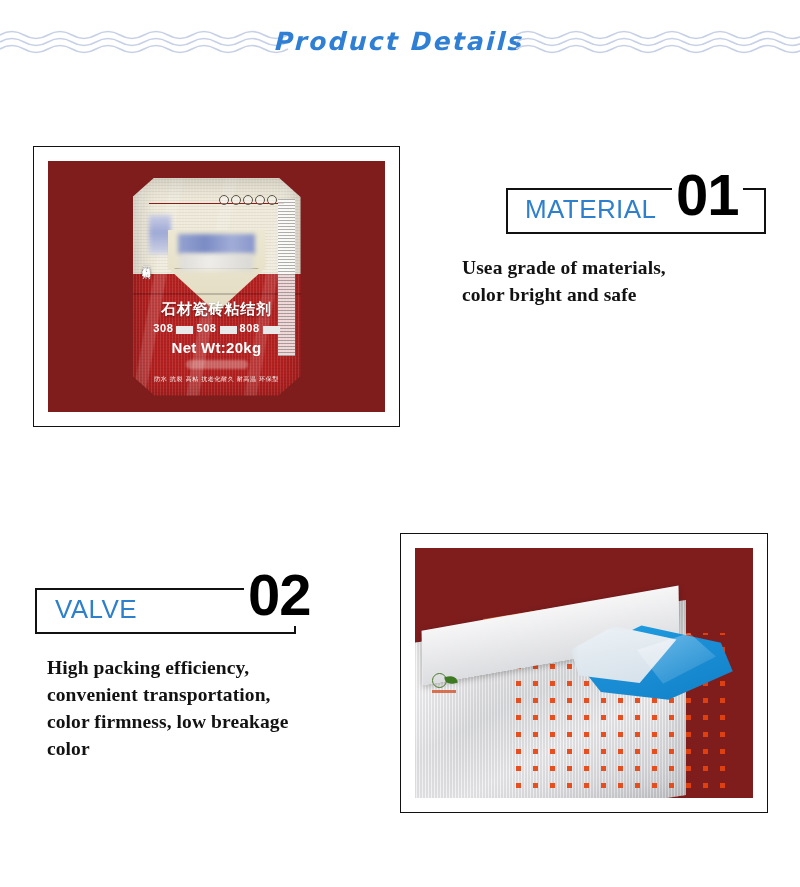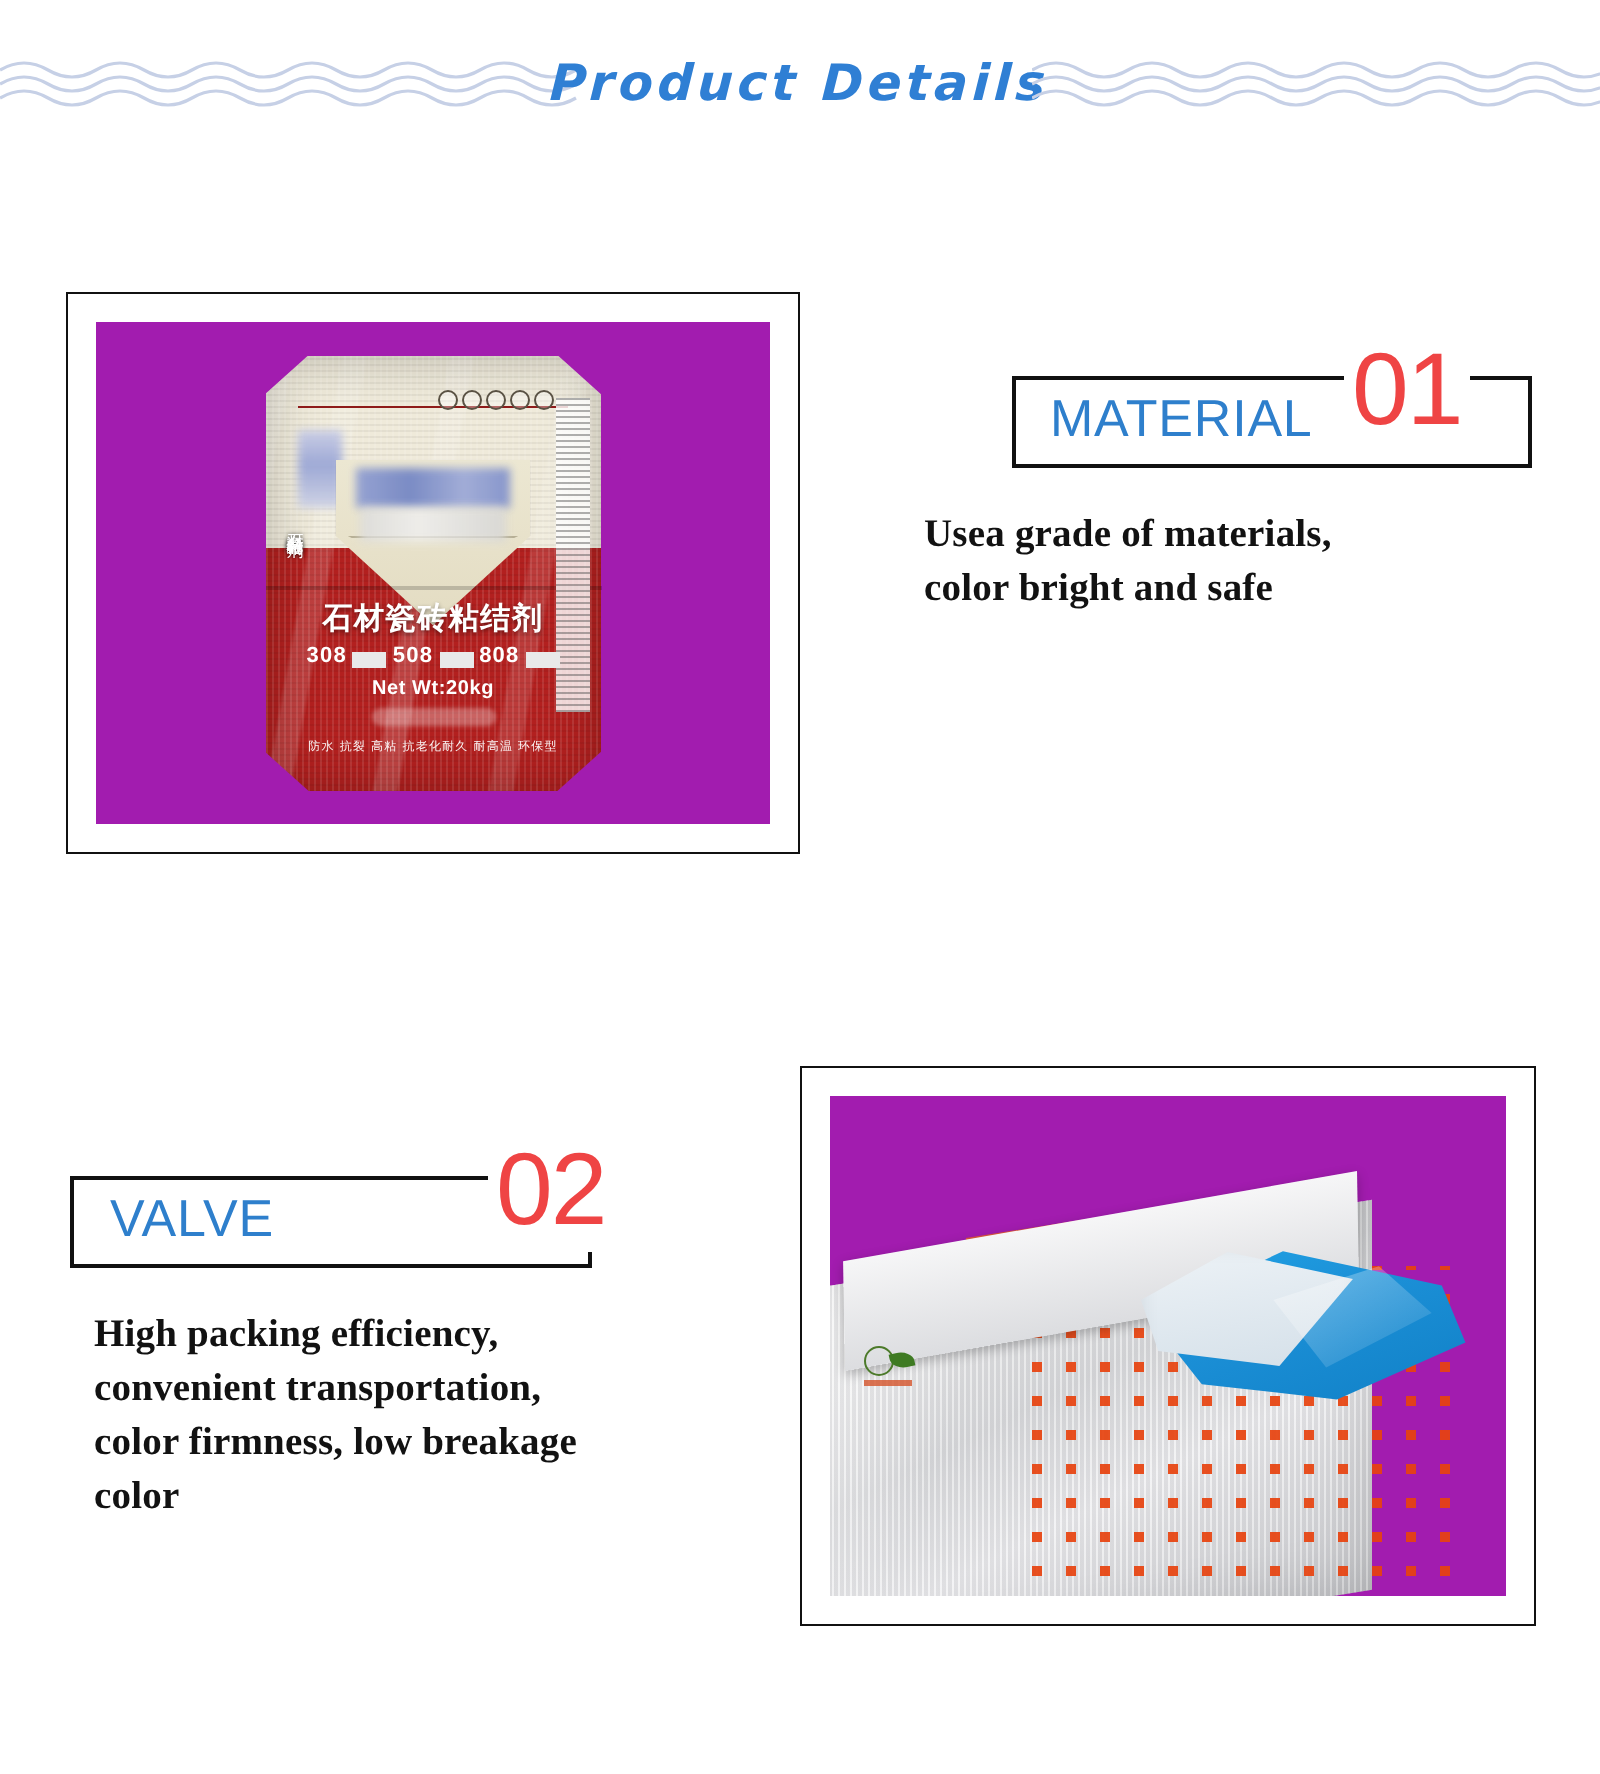--- a/index.html
+++ b/index.html
@@ -67,21 +67,21 @@
     left: 400px;
     top: 533px;
     width: 368px;
     height: 280px;
   }
   .photo {
     position: relative;
     width: 100%;
     height: 100%;
     overflow: hidden;
-    background: #a21caf;
+    background: #7f1d1d;
   }
 
   
   .bag1-wrap {
     position: absolute;
     left: 50%;
     top: 50%;
     transform: translate(-50%, -50%);
     width: 168px;
     height: 218px;
@@ -226,21 +226,21 @@
   .bag1-codes b { font-weight: bold; }
   .bag1-codes s {
     display: inline-block;
     width: 17px;
     height: 8px;
     background: #e9e9e9;
     text-decoration: none;
   }
   .bag1-net {
     margin-top: 5px;
-    font-size: 10px;
+    font-size: 15px;
     font-weight: bold;
     letter-spacing: .3px;
   }
   .bag1-badge {
     margin: 4px auto 0;
     width: 62px;
     height: 9px;
     border-radius: 5px;
     background: rgba(255,255,255,.30);
     filter: blur(1px);
@@ -397,24 +397,24 @@
     font-weight: 400;
     font-size: 26px;
     letter-spacing: .4px;
     white-space: nowrap;
   }
   .block-label.one { left: 525px; top: 194px; }
   .block-label.two { left: 55px;  top: 594px; text-align: right; }
 
   .block-num {
     position: absolute;
-    color: #ef4444;
+    color: #000000;
     font-family: "Liberation Sans", sans-serif;
-    font-weight: 400;
-    font-size: 51px;
+    font-weight: 700;
+    font-size: 58px;
     line-height: 62px;
     letter-spacing: -1px;
     background: #ffffff;
     padding: 0 4px;
     white-space: nowrap;
   }
   .block-num.one { left: 672px; top: 164px; }
   .block-num.two { left: 200px; top: 564px; margin-left: 44px; }
 
   .block-text {

